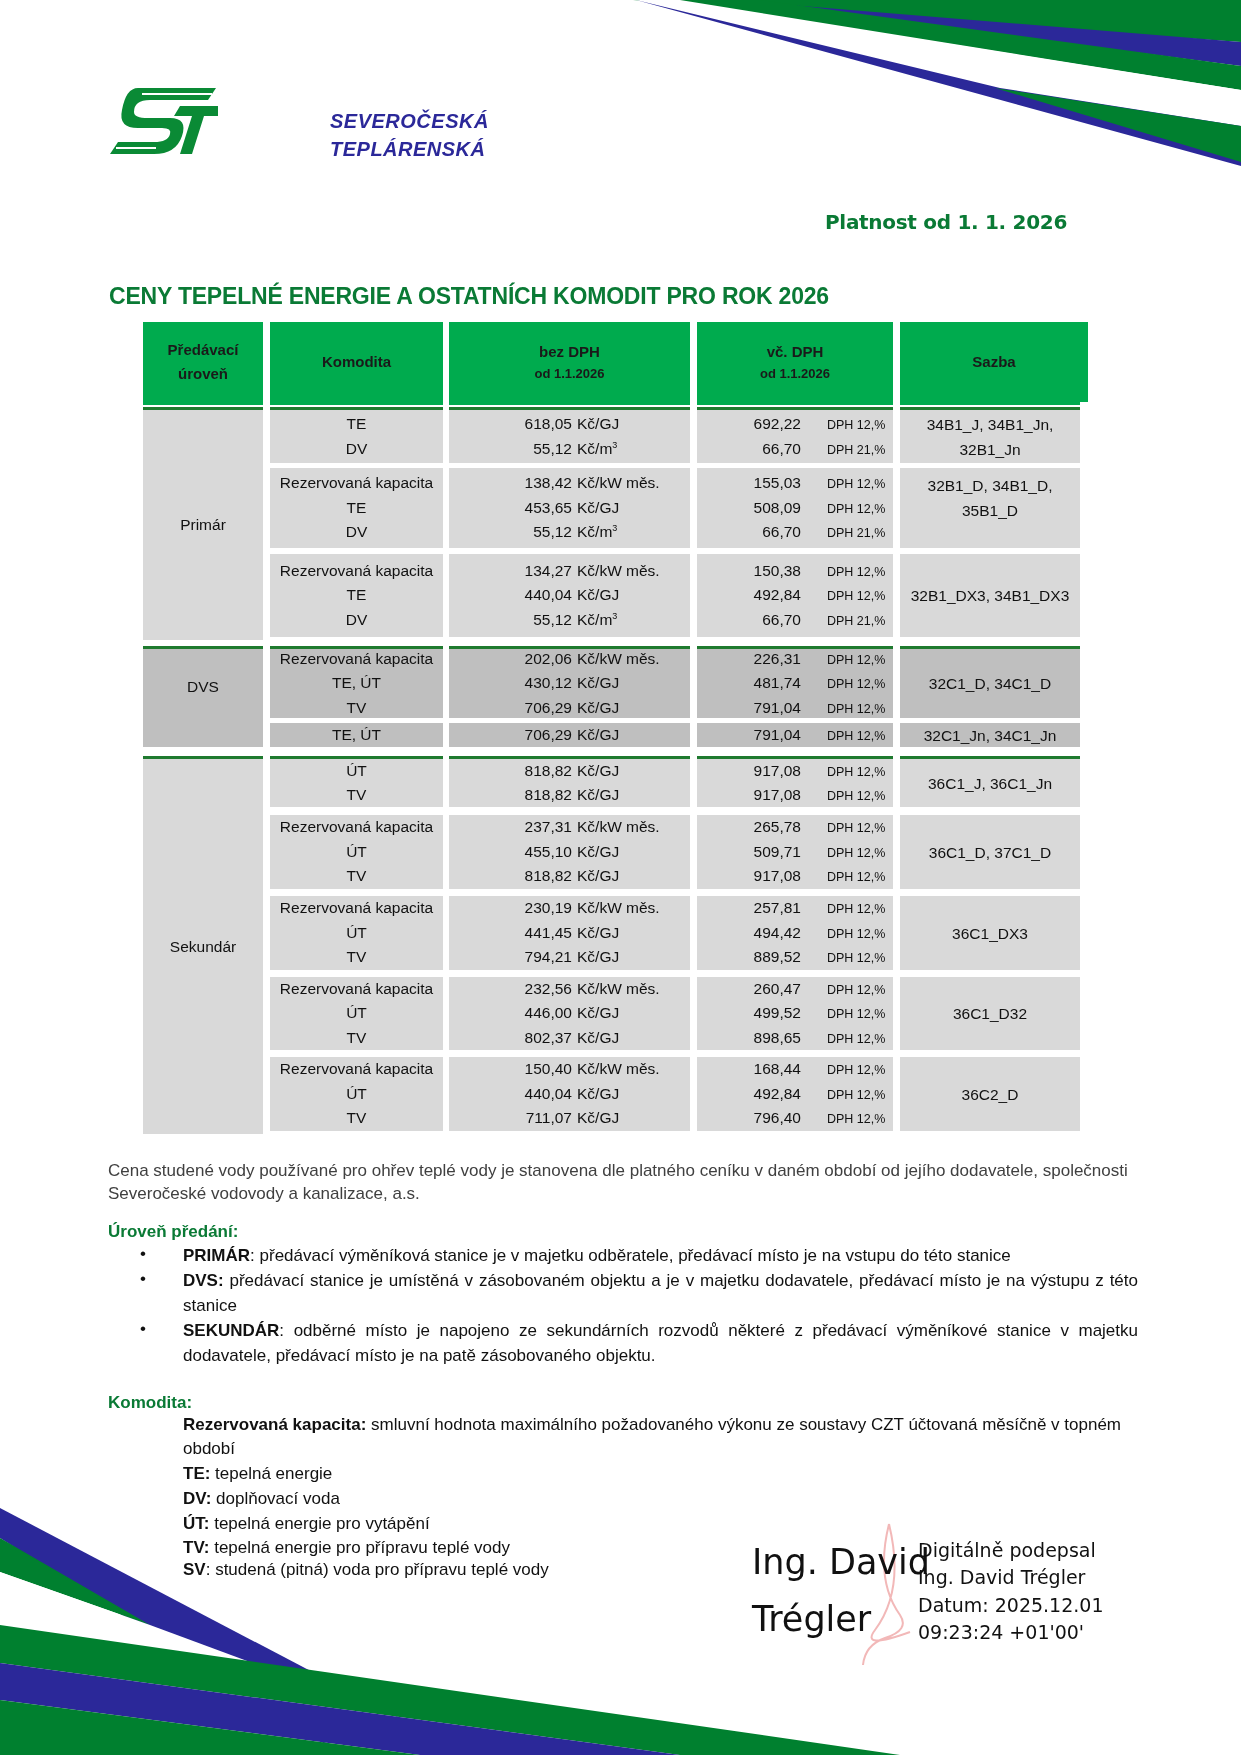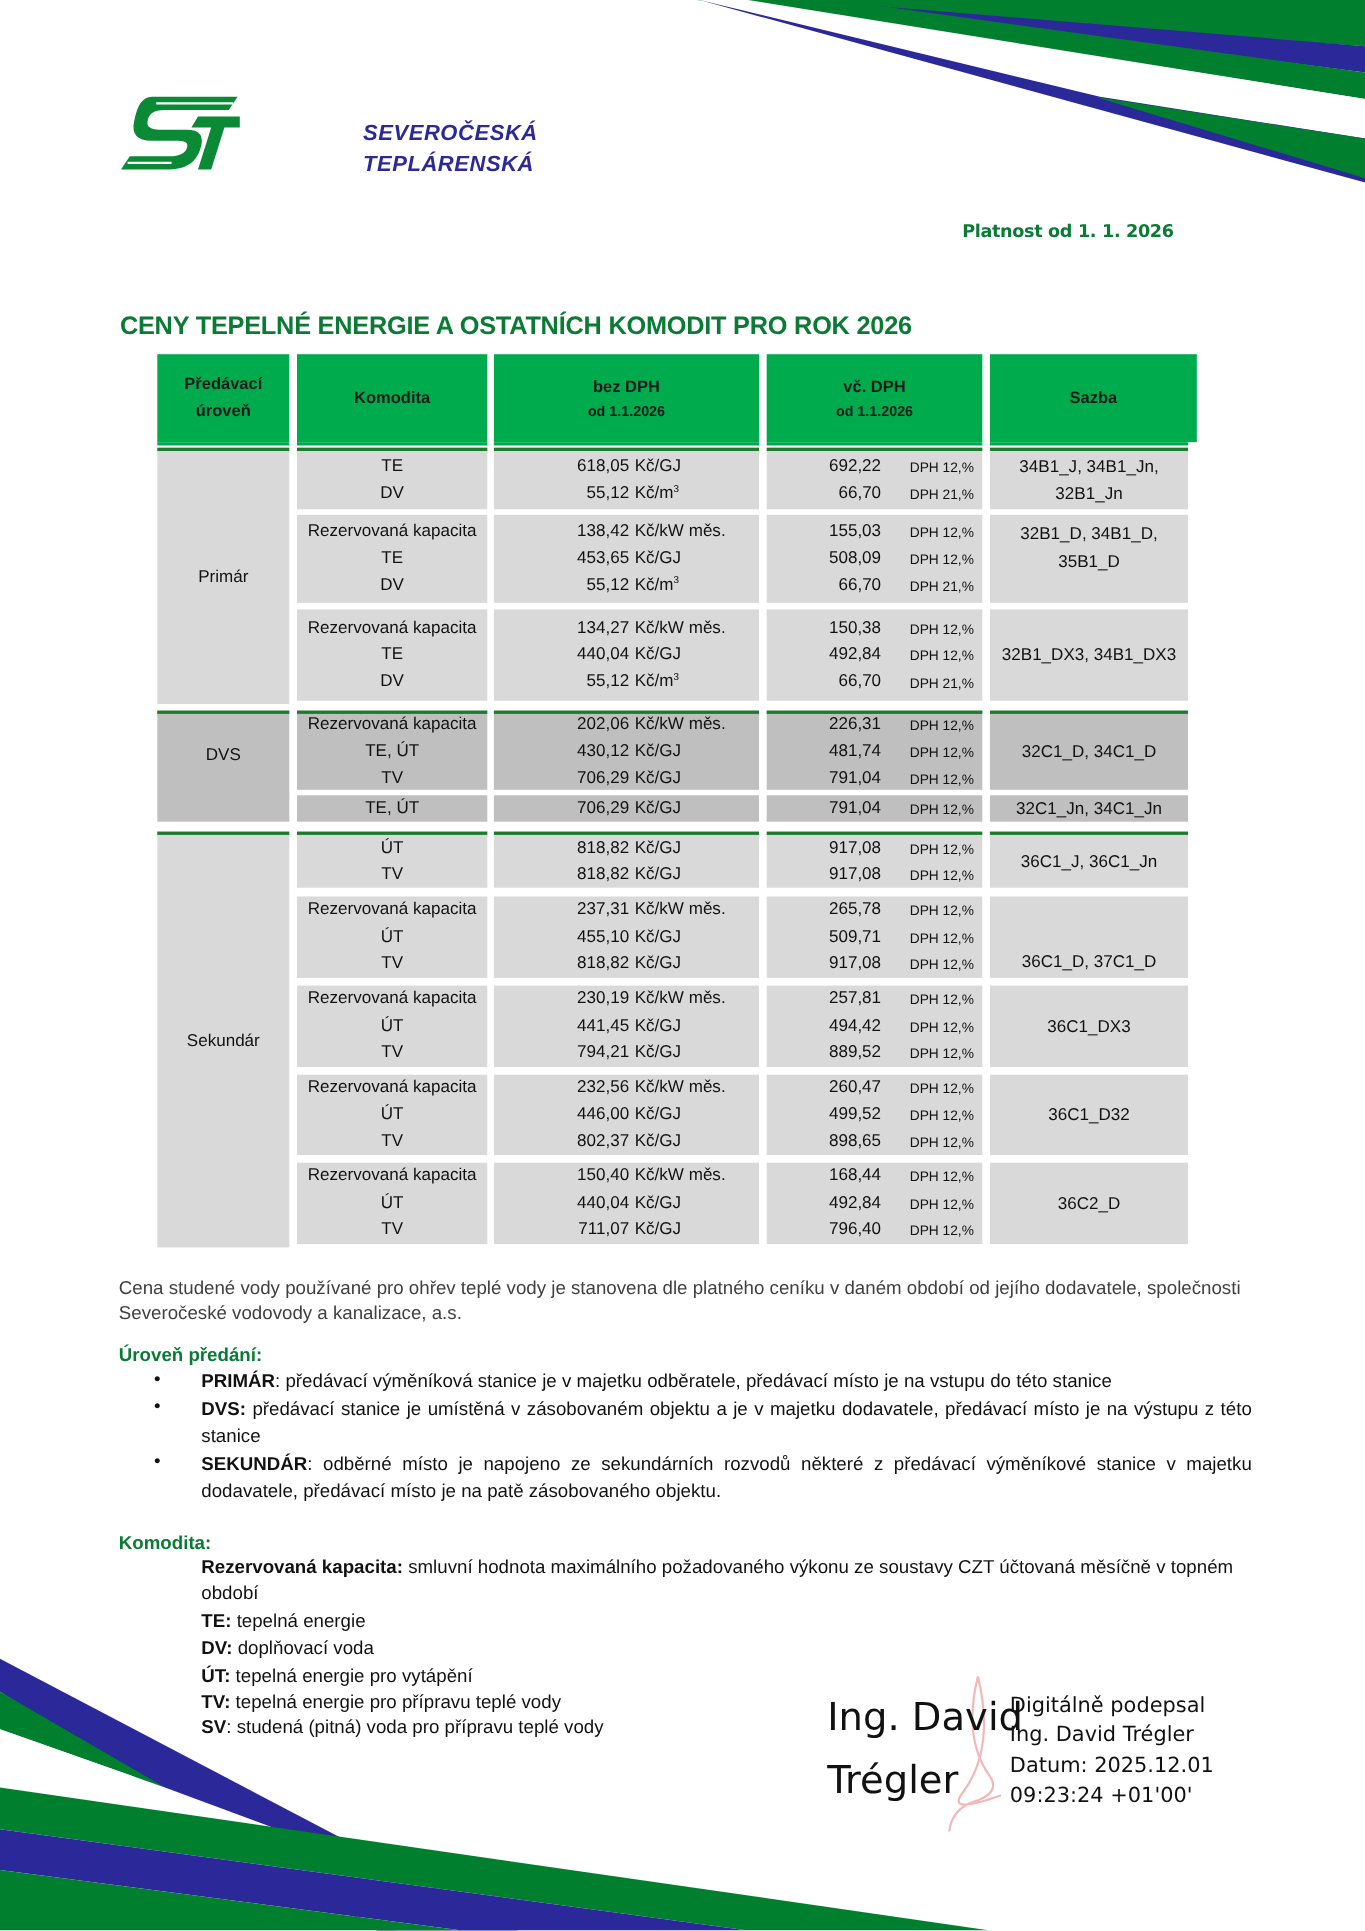--- a/index.html
+++ b/index.html
@@ -3,21 +3,21 @@
 <meta charset="utf-8">
 <style>
   html, body { margin:0; padding:0; }
   body { width:1241px; height:1755px; position:relative; background:#ffffff; overflow:hidden;
          font-family:"Liberation Sans", sans-serif; color:#111; }
   .abs { position:absolute; }
   svg.deco { position:absolute; left:0; top:0; }
   .logo { position:absolute; left:108px; top:86px; width:330px; height:80px; }
   .logo-text { position:absolute; left:222px; font-family:Liberation Sans, sans-serif; font-style:italic;
                font-weight:bold; color:#2b2899; font-size:20px; letter-spacing:0.5px; line-height:26px; }
-  .validity { position:absolute; right:174px; top:200px; font-size:16px; font-weight:bold; color:#0a7a35;
+  .validity { position:absolute; right:174px; top:210px; font-size:20px; font-weight:bold; color:#0a7a35;
               font-family:"DejaVu Sans", sans-serif; letter-spacing:-0.3px; }
   .title { position:absolute; left:109px; top:283px; font-size:23px; font-weight:bold; color:#0a7a35;
            letter-spacing:-0.2px; }
   
   .th { position:absolute; top:322px; height:80px; background:#00ab4e; color:#1a1a1a; font-weight:bold;
         font-size:15px; display:flex; flex-direction:column; justify-content:center; align-items:center;
         text-align:center; line-height:24px; font-family:"Liberation Sans", sans-serif; }
   .th .sub { font-size:13px; line-height:20px; }
   .th-under { position:absolute; top:402px; height:3px; background:#00ab4e; }
   .cell { position:absolute; background:#d9d9d9; }
@@ -270,21 +270,21 @@
         <div class="line val" style="left:695px;top:839.75px;width:106px">509,71</div>
         <div class="line dph" style="left:827px;top:840.75px">DPH 12,%</div>
       </div>
       <div>
         <div class="line kom" style="left:270px;top:864.25px">TV</div>
         <div class="line val" style="left:452px;top:864.25px;width:120px">818,82</div>
         <div class="line unit" style="left:577px;top:864.25px"><span>Kč/GJ</span><sup></sup></div>
         <div class="line val" style="left:695px;top:864.25px;width:106px">917,08</div>
         <div class="line dph" style="left:827px;top:865.25px">DPH 12,%</div>
       </div>
-      <div class="line sazba" style="left:900px;top:837px;height:74px">
+      <div class="line sazba" style="left:900px;top:815px;height:74px">
         <span>36C1_D, 37C1_D</span>
       </div>
       <div class="cell" style="left:270px;top:896px;width:173px;height:74px;box-sizing:border-box"></div>
       <div class="cell" style="left:449px;top:896px;width:241px;height:74px;box-sizing:border-box"></div>
       <div class="cell" style="left:697px;top:896px;width:196px;height:74px;box-sizing:border-box"></div>
       <div class="cell" style="left:900px;top:896px;width:180px;height:74px;box-sizing:border-box"></div>
       <div>
         <div class="line kom" style="left:270px;top:896.25px">Rezervovaná kapacita</div>
         <div class="line val" style="left:452px;top:896.25px;width:120px">230,19</div>
         <div class="line unit" style="left:577px;top:896.25px"><span>Kč/kW měs.</span><sup></sup></div>

